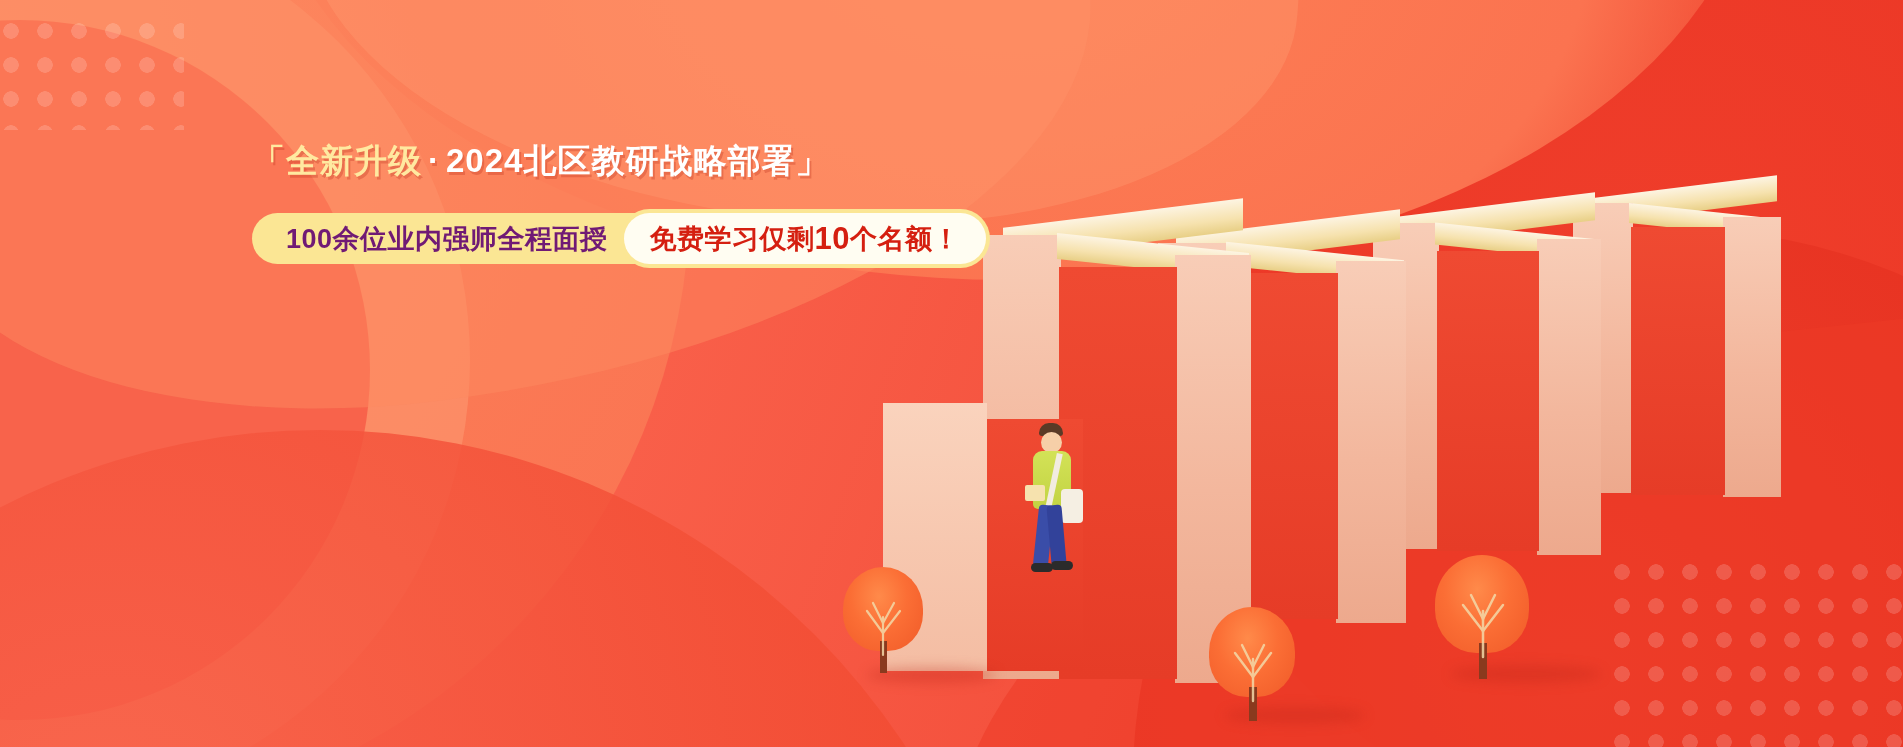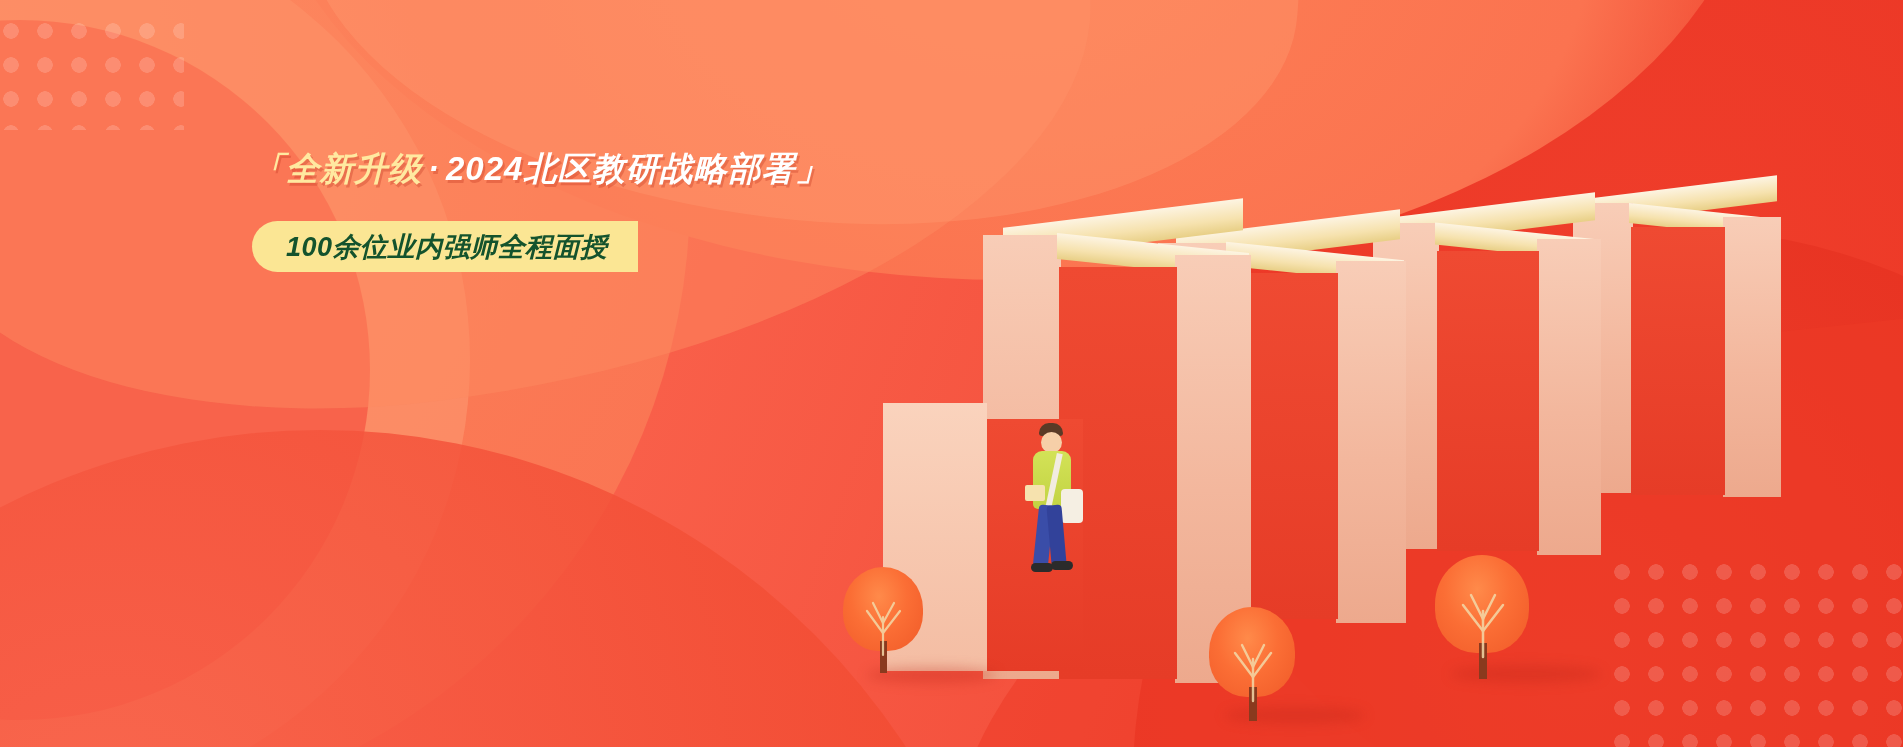--- a/index.html
+++ b/index.html
@@ -88,24 +88,23 @@
     position:absolute;
     background-image:radial-gradient(circle, rgba(255,255,255,.17) 7.5px, rgba(255,255,255,0) 8px);
     background-size:34px 34px;
   }
   .dots-tl { left:-6px; top:14px; width:190px; height:116px; }
   .dots-br { right:0px; bottom:0px; width:298px; height:192px; }
 
   
   .content {
     position:absolute;
-    left:252px; top:148px;
+    left:252px; top:140px;
     width:760px;
     z-index:8;
-    font-style:italic;
   }
 
   .subtitle {
     font-size:33px;
     font-weight:bold;
     letter-spacing:1px;
     white-space:nowrap;
     line-height:1.25;
     text-shadow:2px 3px 0 rgba(188,45,25,.30);
   }
@@ -139,21 +138,21 @@
     display:inline-flex;
     align-items:center;
     justify-content:center;
     height:51px;
     font-size:27px;
     font-weight:bold;
     letter-spacing:.5px;
   }
   .pill-left {
     background:#fbe694;
-    color:#14532d;
+    color:#701a75;
     border-radius:26px 0 0 26px;
     padding:0 30px 0 34px;
   }
   .pill-right {
     background:#fffdf2;
     color:#d51f10;
     border-radius:26px;
     padding:0 26px;
     margin-left:-14px;
     box-shadow:0 0 0 4px #fbe694;
@@ -312,17 +311,22 @@
 
   <div class="content">
 
     <div class="subtitle">
       <span class="brk">「</span><span class="hl">全新升级</span><span class="dot">·</span><span class="wt">2024北区教研战略部署</span><span class="wt">」</span>
     </div>
 
 
     <div class="badges">
       <span class="pill pill-left">100余位业内强师全程面授</span>
+      <span class="pill pill-right">
+          <span>免费学习仅剩</span>
+          <span class="num">10</span>
+          <span>个名额！</span>
+        </span>
     </div>
 
   </div>
 
 </div>
 
 </body></html>

